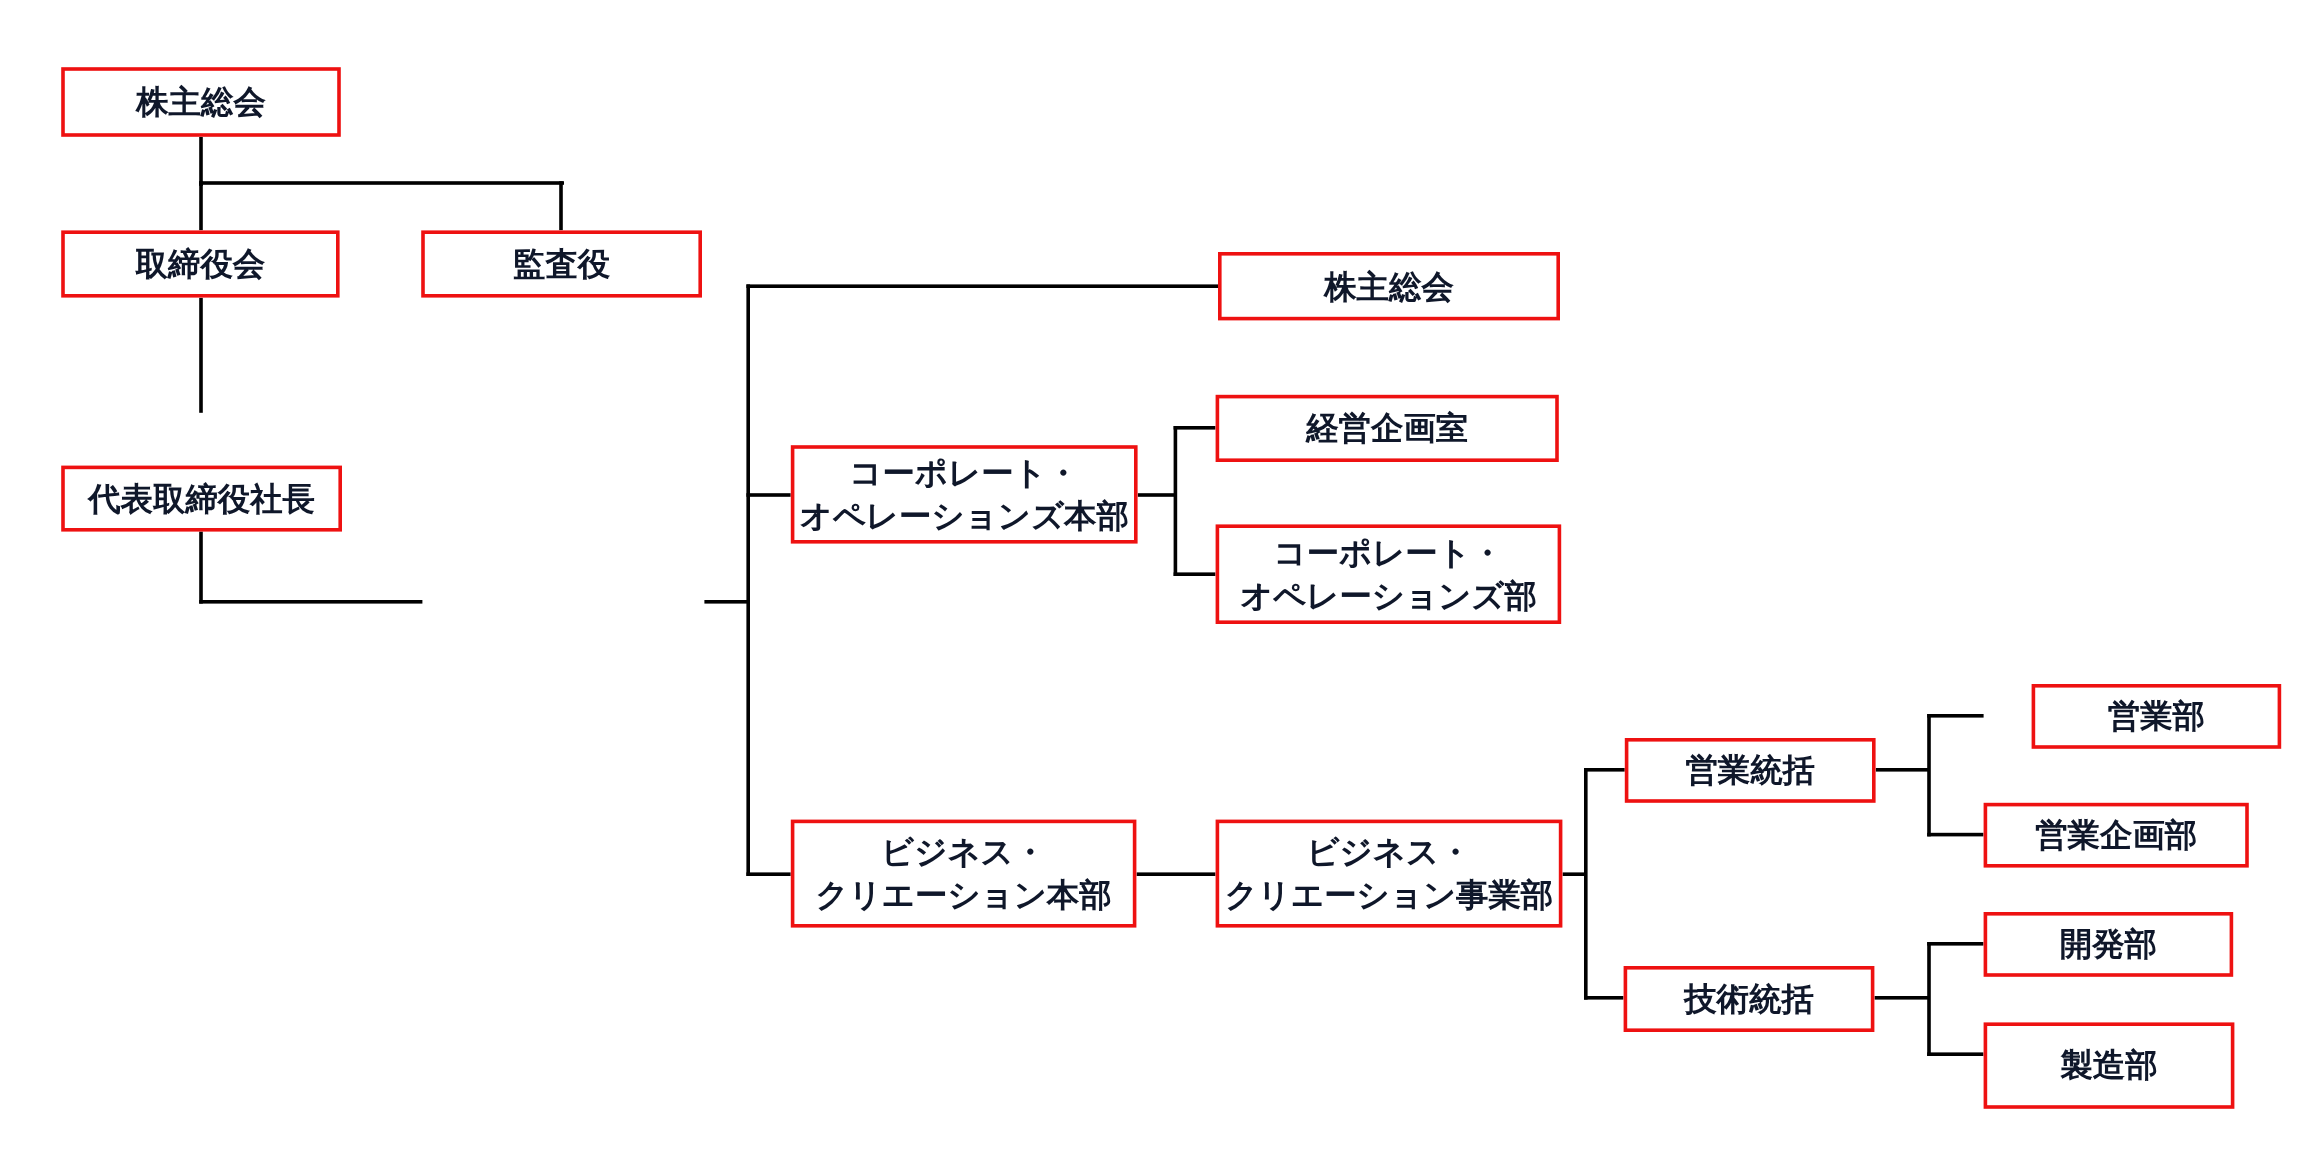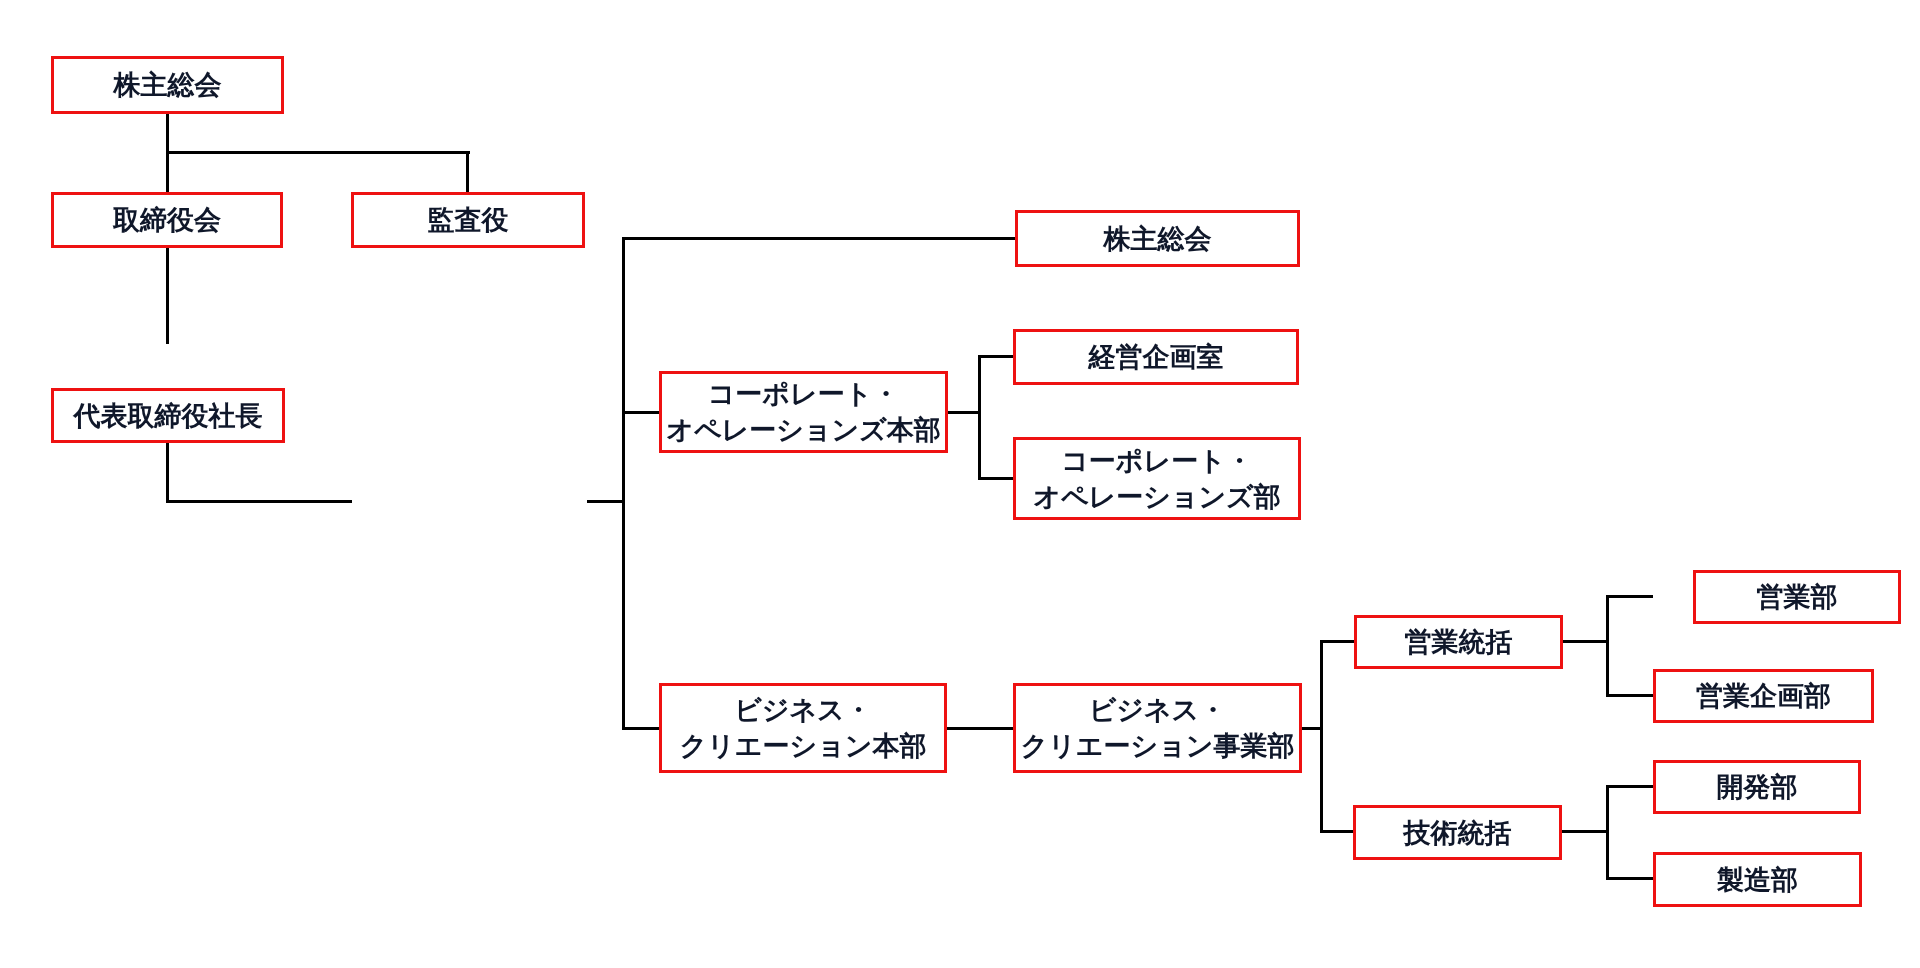--- a/index.html
+++ b/index.html
@@ -54,21 +54,21 @@
 オペレーションズ部</div>
   <div class="node" style="left:659px; top:683px; width:288px; height:90px;">ビジネス・
 クリエーション本部</div>
   <div class="node" style="left:1013px;top:683px; width:289px; height:90px;">ビジネス・
 クリエーション事業部</div>
   <div class="node" style="left:1354px;top:615px; width:209px; height:54px;">営業統括</div>
   <div class="node" style="left:1653px;top:570px; width:208px; height:54px;margin-left:40px;">営業部</div>
   <div class="node" style="left:1653px;top:669px; width:221px; height:54px;">営業企画部</div>
   <div class="node" style="left:1353px;top:805px; width:209px; height:55px;">技術統括</div>
   <div class="node" style="left:1653px;top:760px; width:208px; height:54px;">開発部</div>
-  <div class="node" style="left:1653px;top:852px; width:209px; height:55px;">製造部</div>
+  <div class="node" style="left:1653px;top:852px; width:209px; height:72px;">製造部</div>
 
   <div class="line" style="left:166px; top:114px; width:3px;   height:41px;"></div>
   <div class="line" style="left:166px; top:151px; width:304px; height:3px;"></div>
   <div class="line" style="left:466px; top:151px; width:3px;   height:41px;"></div>
   <div class="line" style="left:166px; top:151px; width:3px;   height:41px;"></div>
 
   <div class="line" style="left:166px; top:248px; width:3px;   height:96px;"></div>
 
   <div class="line" style="left:166px; top:399px; width:3px;   height:104px;"></div>
   <div class="line" style="left:166px; top:500px; width:186px; height:3px;"></div>

